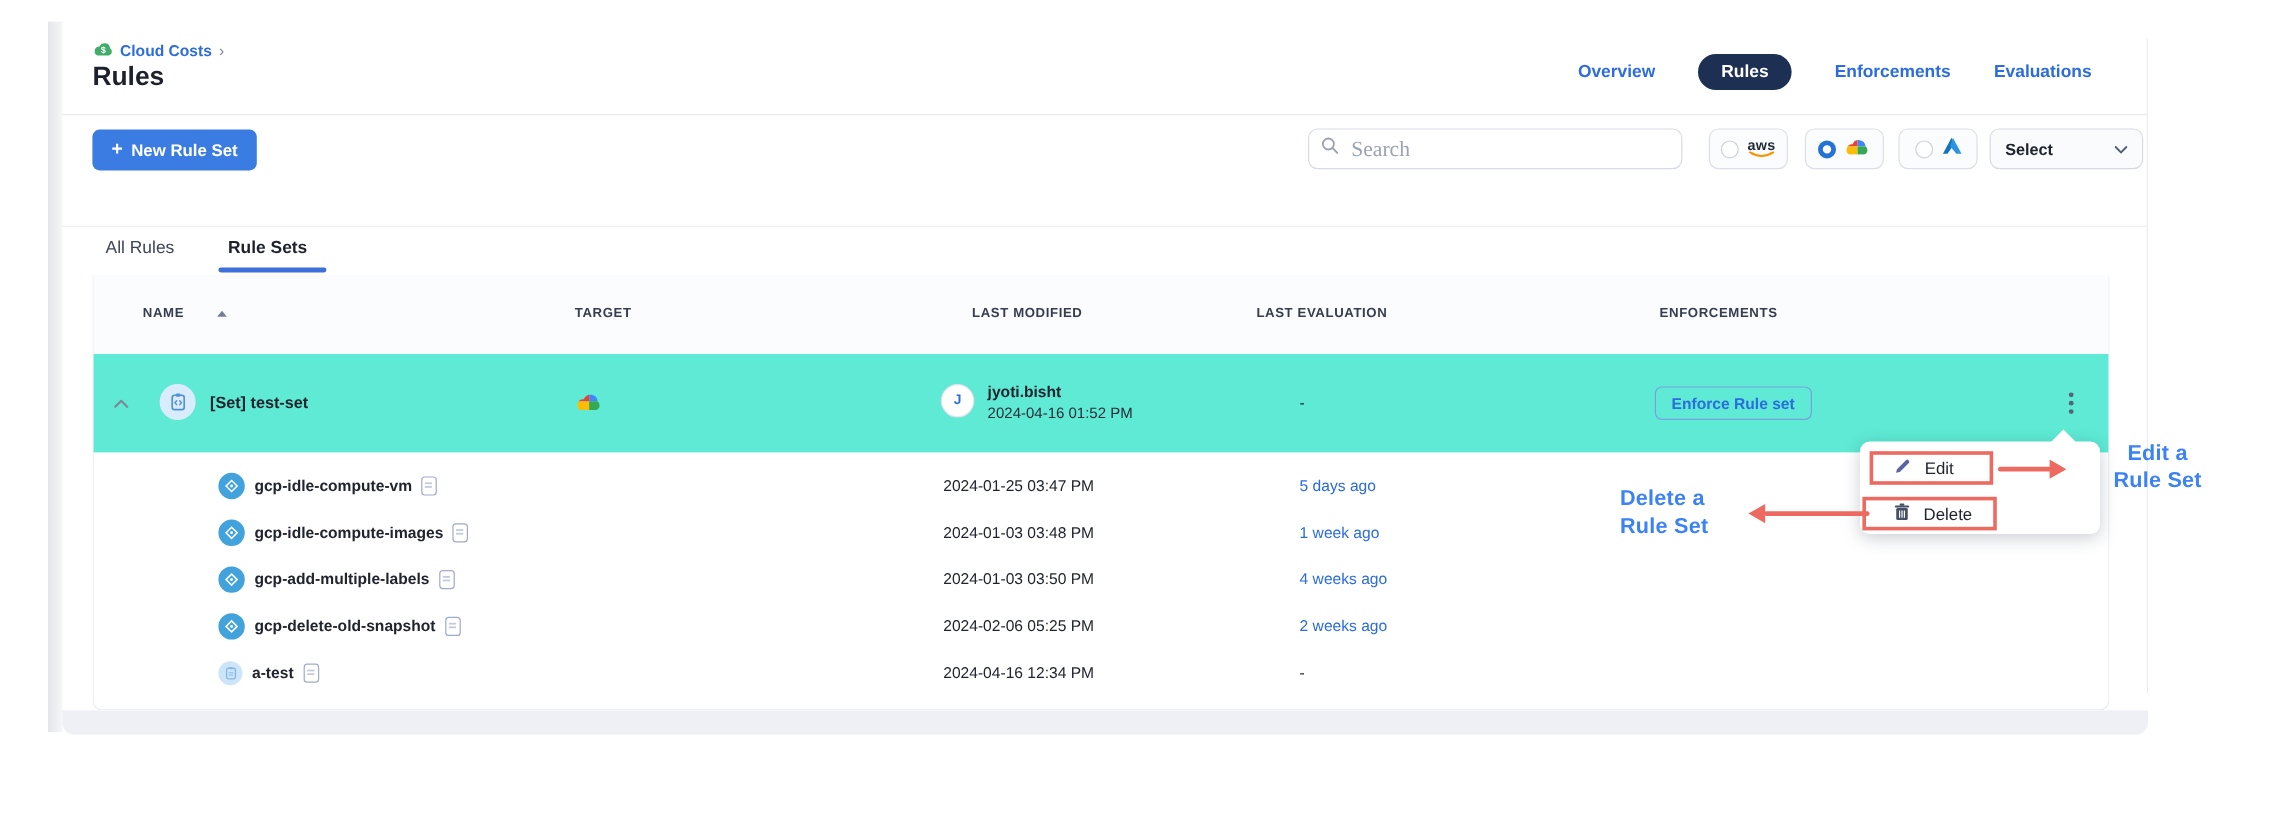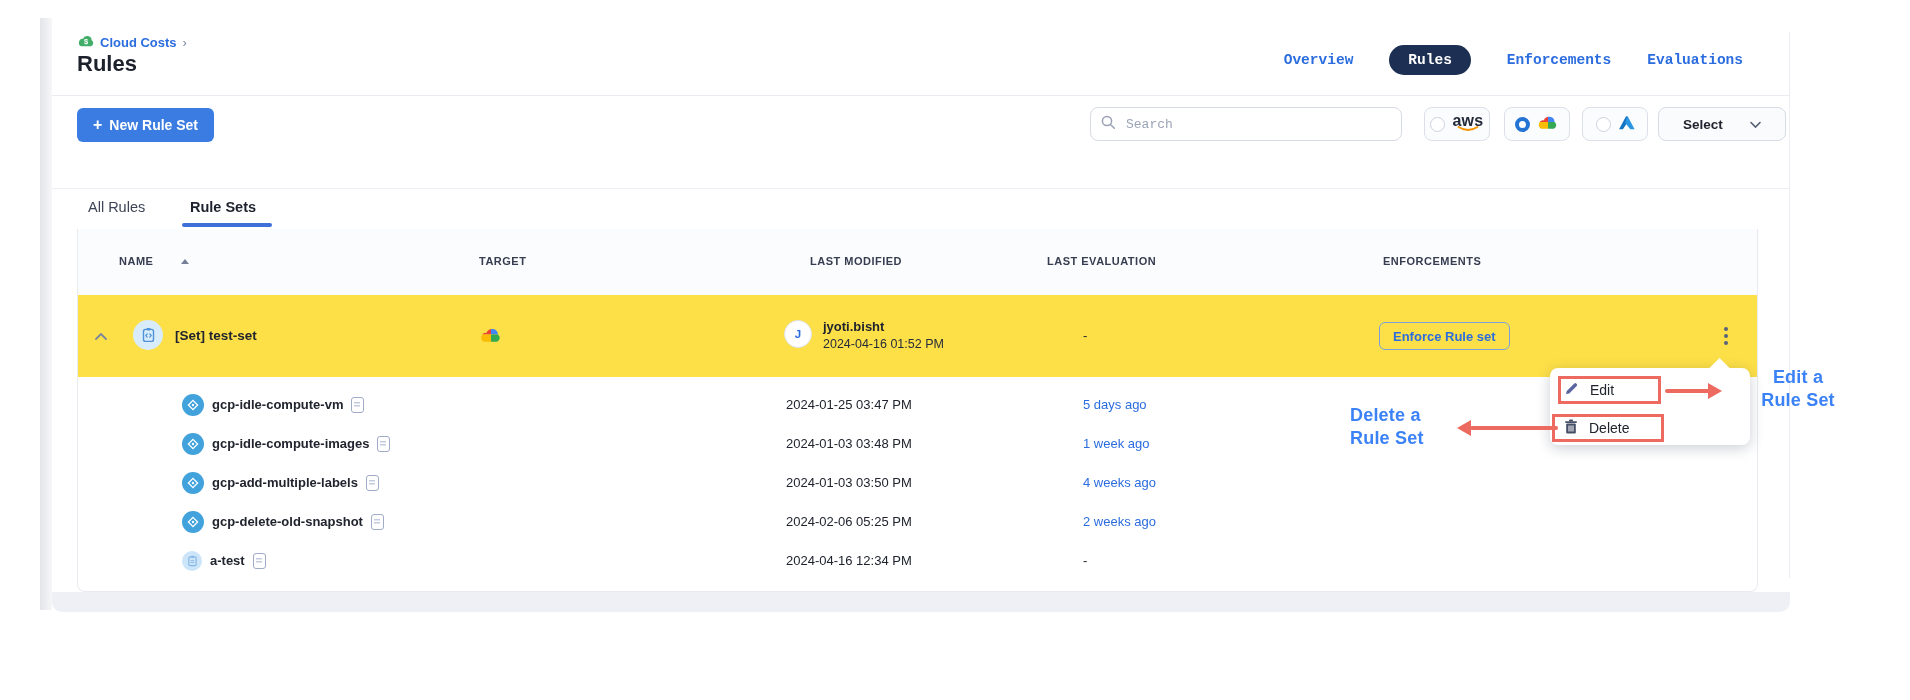--- a/index.html
+++ b/index.html
@@ -9,66 +9,66 @@
   .left-shadow { position:absolute; left:40px; top:18px; width:18px; height:592px;
     background:linear-gradient(to right,#e4e5e9,rgba(255,255,255,0)); }
   .app { position:absolute; left:52px; top:18px; width:1738px; height:594px; background:#fff; }
   .right-border { position:absolute; right:0; top:14px; height:546px; width:1px; background:#ebedf2; }
 
   
   .crumb { position:absolute; left:25px; top:16px; display:flex; align-items:center; gap:6px;
            font-size:13px; font-weight:700; color:#2b6cde; cursor:pointer; }
   .crumb .chev { color:#7c88a0; font-weight:400; font-size:13px; }
   .page-title { position:absolute; left:25px; top:33px; font-size:22px; font-weight:800; color:#1d212c; }
-  .top-nav { position:absolute; right:47px; top:27px; height:30px; display:flex; align-items:center; gap:36px;font-family:Liberation Mono, monospace; }
+  .top-nav { position:absolute; right:47px; top:27px; height:30px; display:flex; align-items:center; gap:36px; }
   .nav-link { font-size:14.5px; font-weight:700; color:#2b6cde; cursor:pointer; }
   .nav-pill { background:#1d3054; color:#fff; border-radius:16px; height:30px; display:flex;
               align-items:center; padding:0 19px; font-size:14.5px; font-weight:700; cursor:pointer; }
   .hdr-divider { position:absolute; left:0; right:0; top:77px; height:1px; background:#e9ebf1; }
 
   
   .btn-new { position:absolute; left:25px; top:90px; height:34px; background:#3b7ce2; color:#fff;
              font-weight:700; font-size:14px; border:none; border-radius:6px; padding:0 16px;
              display:flex; align-items:center; gap:7px; cursor:pointer; font-family:inherit; }
   .btn-new .plus { font-size:16px; font-weight:700; }
   .search { position:absolute; left:1038px; top:89px; width:312px; height:34px; border:1px solid #d7dbe4;
             border-radius:8px; background:#fff; display:flex; align-items:center; padding:0 10px; gap:8px; }
-  .search input { border:none; outline:none; flex:1; font-size:13px; color:#ef4444; background:transparent; font-family:Liberation Mono, monospace; }
+  .search input { border:none; outline:none; flex:1; font-size:18px; color:#ef4444; background:transparent; font-family:Liberation Serif, serif; }
   .search input::placeholder { color:#9aa3b5; }
   .chip { position:absolute; top:89px; height:34px; width:66px; border:1px solid #dcdfe8; background:#fbfcfd;
           border-radius:8px; display:flex; align-items:center; justify-content:center; gap:7px; cursor:pointer; }
   .chip.aws { left:1372px; } .chip.gcp { left:1452px; } .chip.azure { left:1530px; }
   .radio { width:15px; height:15px; border-radius:50%; border:1.5px solid #ccd2dd; background:#fff; flex:none; }
   .radio.on { border:4.5px solid #2574d4; }
   .aws-wrap { display:flex; flex-direction:column; align-items:center; }
-  .aws-txt { font-size:16px; font-weight:700; color:#222b38; line-height:10px; letter-spacing:.3px; }
+  .aws-txt { font-size:12px; font-weight:700; color:#222b38; line-height:10px; letter-spacing:.3px; }
   .select { position:absolute; left:1606px; top:89px; width:128px; height:34px; border:1px solid #d7dbe4;
             border-radius:8px; background:#fafbfc; display:flex; align-items:center; justify-content:space-between;
-            padding:0 24px; font-size:13.5px; color:#20242e; font-weight:600; cursor:pointer; }
+            padding:0 12px; font-size:13.5px; color:#20242e; font-weight:600; cursor:pointer; }
   .toolbar-divider { position:absolute; left:0; right:0; top:170px; height:1px; background:#eceef3; }
 
   
   .tab { position:absolute; top:181px; font-size:14.5px; cursor:pointer; }
   .tab.all { left:36px; color:#3c4456; font-weight:400; }
   .tab.sets { left:138px; color:#1d212c; font-weight:700; }
   .tab-underline { position:absolute; left:130px; top:205px; width:90px; height:4px; border-radius:2px; background:#3f6fd8; }
 
   
   .card { position:absolute; left:25px; top:211px; width:1681px; height:363px; background:#fff;
           border:1px solid #e8eaef; border-top:none; border-radius:0 0 8px 8px; }
   .bottom-band { position:absolute; left:0; right:0; top:574px; height:20px; background:#eef0f5; border-radius:0 0 10px 10px; }
   .thead { position:absolute; left:26px; top:211px; width:1679px; height:66px; background:#fbfcfe; }
   .th { position:absolute; top:26px; font-size:11px; font-weight:700; color:#363d50; letter-spacing:.5px; }
   .th-name-wrap { position:absolute; left:41px; top:0; height:66px; cursor:pointer; }
   .sort { position:absolute; left:62px; top:30px; width:0; height:0; border-left:4px solid transparent;
           border-right:4px solid transparent; border-bottom:5px solid #747e96; }
   .col-target { left:401px; } .col-mod { left:708px;padding-left:24px; } .col-eval { left:969px; } .col-enf { left:1305px; }
 
   
-  .prow { position:absolute; left:26px; top:277px; width:1679px; height:82px; background:#fde047; }
+  .prow { position:absolute; left:26px; top:277px; width:1679px; height:82px; background:#5eead4; }
   .expander { position:absolute; left:13px; top:32px; width:20px; height:18px; cursor:pointer; display:flex; align-items:center; justify-content:center; }
   .set-icon { position:absolute; left:55px; top:25px; width:30px; height:30px; border-radius:50%;
               background:#d9ecfb; display:flex; align-items:center; justify-content:center; }
   .pname { position:absolute; left:97px; top:33px; font-size:13.5px; font-weight:700; color:#20242e; }
   .ptarget { position:absolute; left:401px; top:31px; }
   .avatar { position:absolute; left:706px; top:25px; width:28px; height:28px; border-radius:50%; background:#fff;
             border:1px solid #dfe3ea; display:flex; align-items:center; justify-content:center;
             font-size:11.5px; font-weight:700; color:#2b6cde; }
   .pmod { position:absolute; left:745px; top:24px; }
   .pmod .who { font-size:13px; font-weight:700; color:#20242e; line-height:16px; }
@@ -95,21 +95,21 @@
               background-repeat:no-repeat; cursor:pointer; }
   .cmod { position:absolute; left:708px; top:12px; font-size:13px; color:#20242e; }
   .ceval { position:absolute; left:1005px; top:12px; font-size:13px; color:#2b6cde; cursor:pointer; }
   .ceval.dash { color:#20242e; cursor:default; }
 
   
   .menu { position:absolute; left:1498px; top:350px; width:200px; height:77px; background:#fff; border-radius:8px;
           box-shadow:0 3px 14px rgba(20,30,60,.22); z-index:10; }
   .menu-caret { position:absolute; left:162px; top:-7px; width:15px; height:15px; background:#fff; transform:rotate(45deg); }
   .menu-item { position:absolute; left:12px; width:176px; height:26px; display:flex; align-items:center; gap:11px;
-               font-size:14px; color:#20242e; cursor:pointer; padding-left:2px; }
+               font-size:14px; color:#20242e; cursor:pointer; padding-left:16px; }
   .menu-item.edit { top:9px; } .menu-item.del { top:47px; }
 
   
   .rbox { position:absolute; border:3px solid #ec6a5f; z-index:11; }
   .rbox.edit { left:1506px; top:358px; width:103px; height:28px; }
   .rbox.del  { left:1500px; top:396px; width:112px; height:28px; }
   .ann-text { position:absolute; z-index:12; color:#3b82f6; font-weight:700; font-size:18px; line-height:23px; letter-spacing:.2px; }
   .ann-text.edit { left:1690px; top:348px; width:112px; text-align:center; }
   .ann-text.del  { left:1298px; top:386px; width:110px; text-align:left; }
   .arr-line { position:absolute; height:3.5px; background:#ec6a5f; z-index:12; border-radius:2px; }

